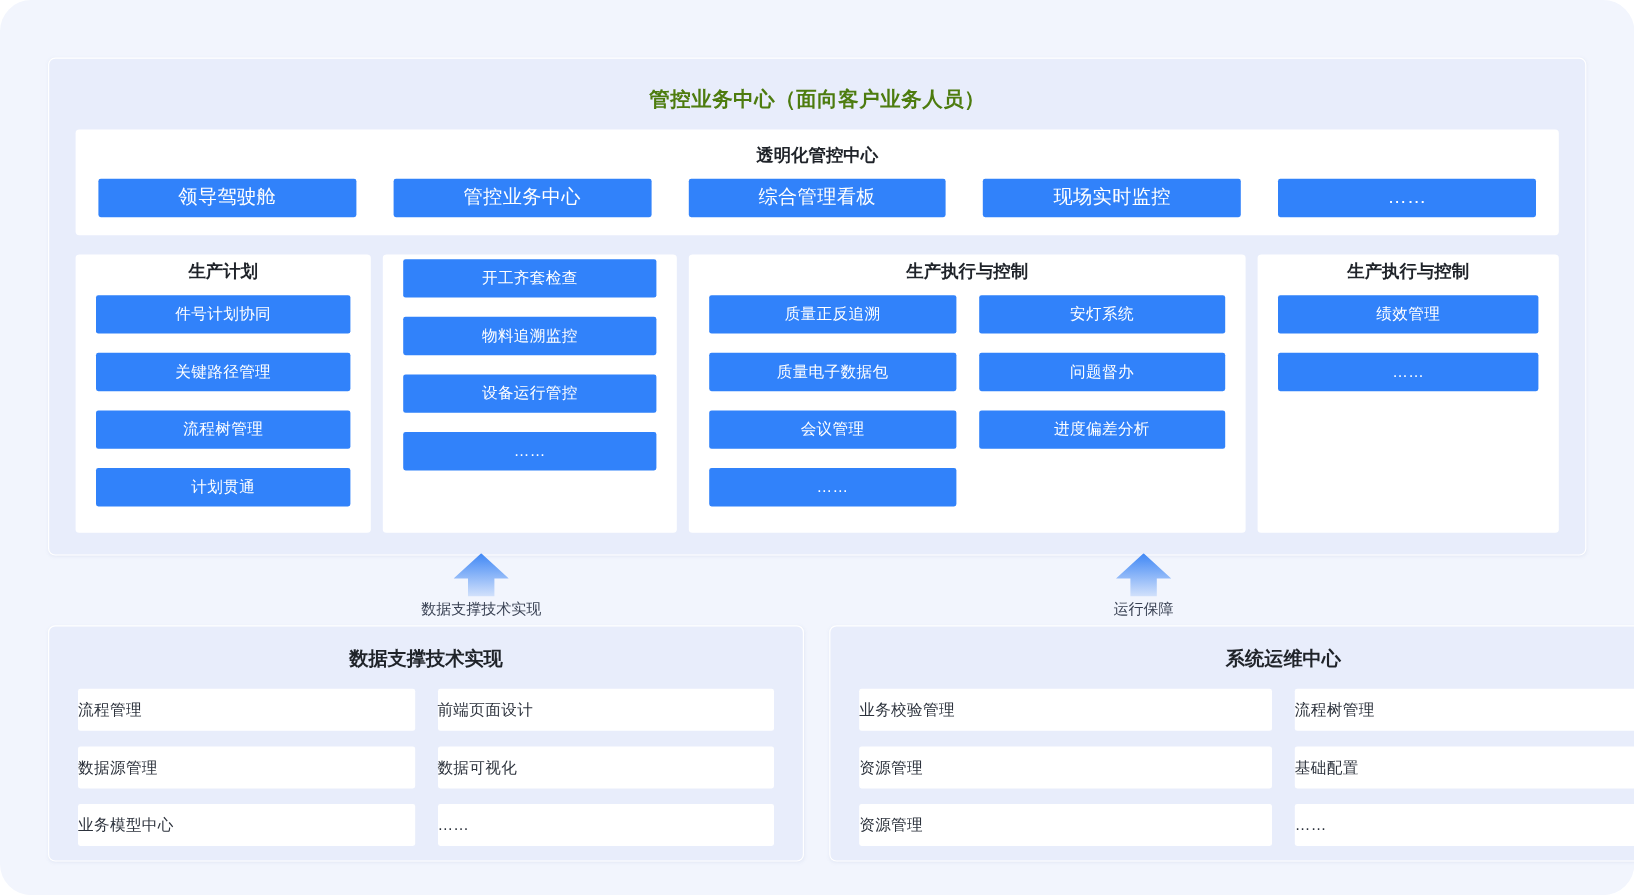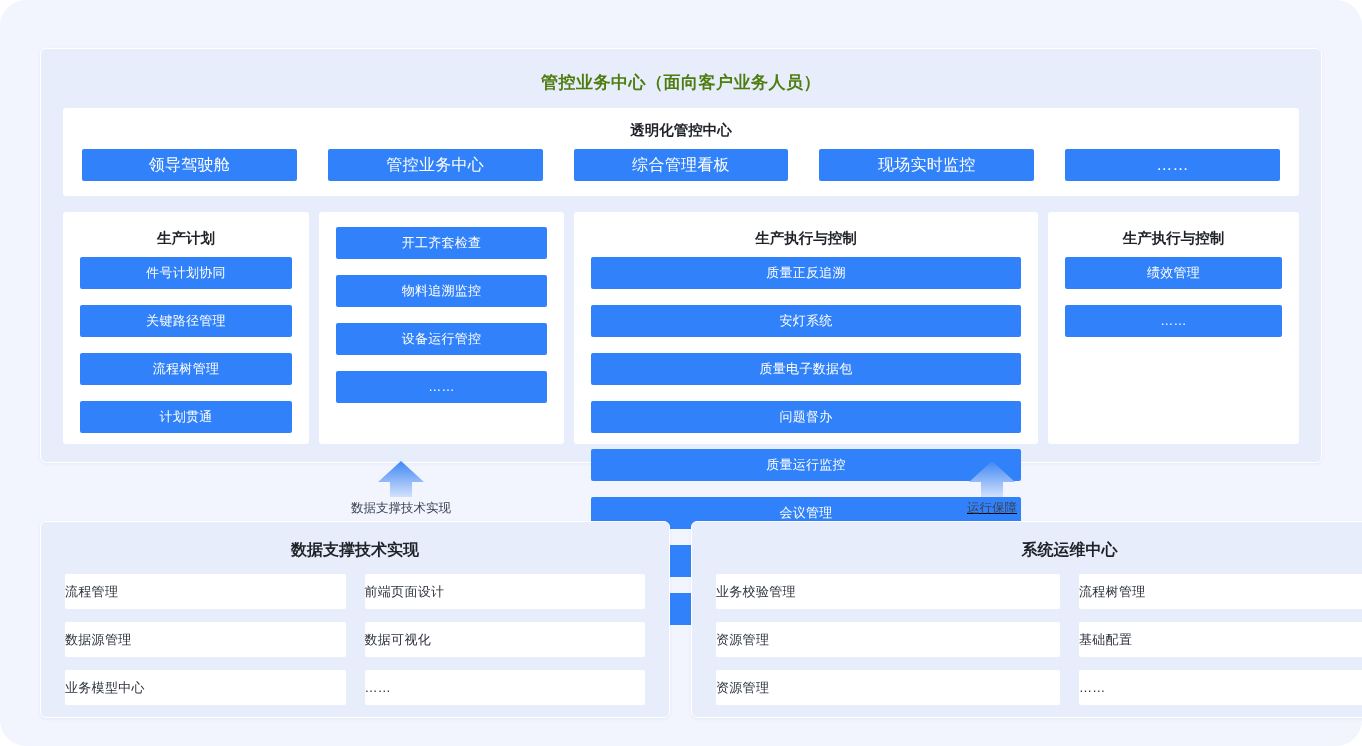--- a/index.html
+++ b/index.html
@@ -96,21 +96,21 @@
     width: 1236px;
     height: 232px;
     display: flex;
     gap: 10px;
     box-sizing: border-box;
   }
   .group {
     background: #ffffff;
     border-radius: 3px;
     box-sizing: border-box;
-    padding: 15px 17px 14px 17px;
+    padding: 4px 17px 14px 17px;
     display: flex;
     flex-direction: column;
   }
   .group.g1 { width: 248px; }
   .group.g2 { width: 247px; }
   .group.g3 { width: 468px; }
   .group.g4 { width: 253px; }
   .group-title {
     text-align: center;
     font-size: 14.5px;
@@ -120,41 +120,41 @@
     line-height: 22px;
     margin-bottom: 8px;
   }
   .group-items {
     display: grid;
     grid-auto-rows: 32px;
     row-gap: 16px;
     column-gap: 19px;
   }
   .one-col { grid-template-columns: 1fr; }
-  .two-col { grid-template-columns: 1fr; }
+  .two-col { grid-template-columns: 1fr 1fr; }
   .item-btn {
     background: #3182fa;
     color: #ffffff;
     font-size: 13px;
     border-radius: 2px;
     height: 32px;
     line-height: 32px;
     text-align: center;
     white-space: nowrap;
     letter-spacing: 0.3px;
   }
 
   
   .arrow-wrap {
     position: absolute;
     text-align: center;
     width: 160px;
   }
   .arrow-wrap.a1 { left: 321px; top: 461px; }
-  .arrow-wrap.a2 { left: 912px; top: 461px; text-decoration: underline; }
+  .arrow-wrap.a2 { left: 873px; top: 461px; }
   .arrow-svg { display: block; margin: 0 auto; }
   .arrow-label {
     font-size: 12.5px;
     color: #3a4254;
     margin-top: 3px;
     line-height: 16px;
     white-space: nowrap;
   }
 
   
@@ -240,21 +240,20 @@
         </div>
       </div>
 
       <div class="group g3">
         <div class="group-title">生产执行与控制</div>
         <div class="group-items two-col">
           <div class="item-btn">质量正反追溯</div>
           <div class="item-btn">安灯系统</div>
           <div class="item-btn">质量电子数据包</div>
           <div class="item-btn">问题督办</div>
-          <div class="item-btn">质量运行监控</div>
           <div class="item-btn">会议管理</div>
           <div class="item-btn">进度偏差分析</div>
           <div class="item-btn">……</div>
         </div>
       </div>
 
       <div class="group g4">
         <div class="group-title">生产执行与控制</div>
         <div class="group-items one-col">
           <div class="item-btn">绩效管理</div>

